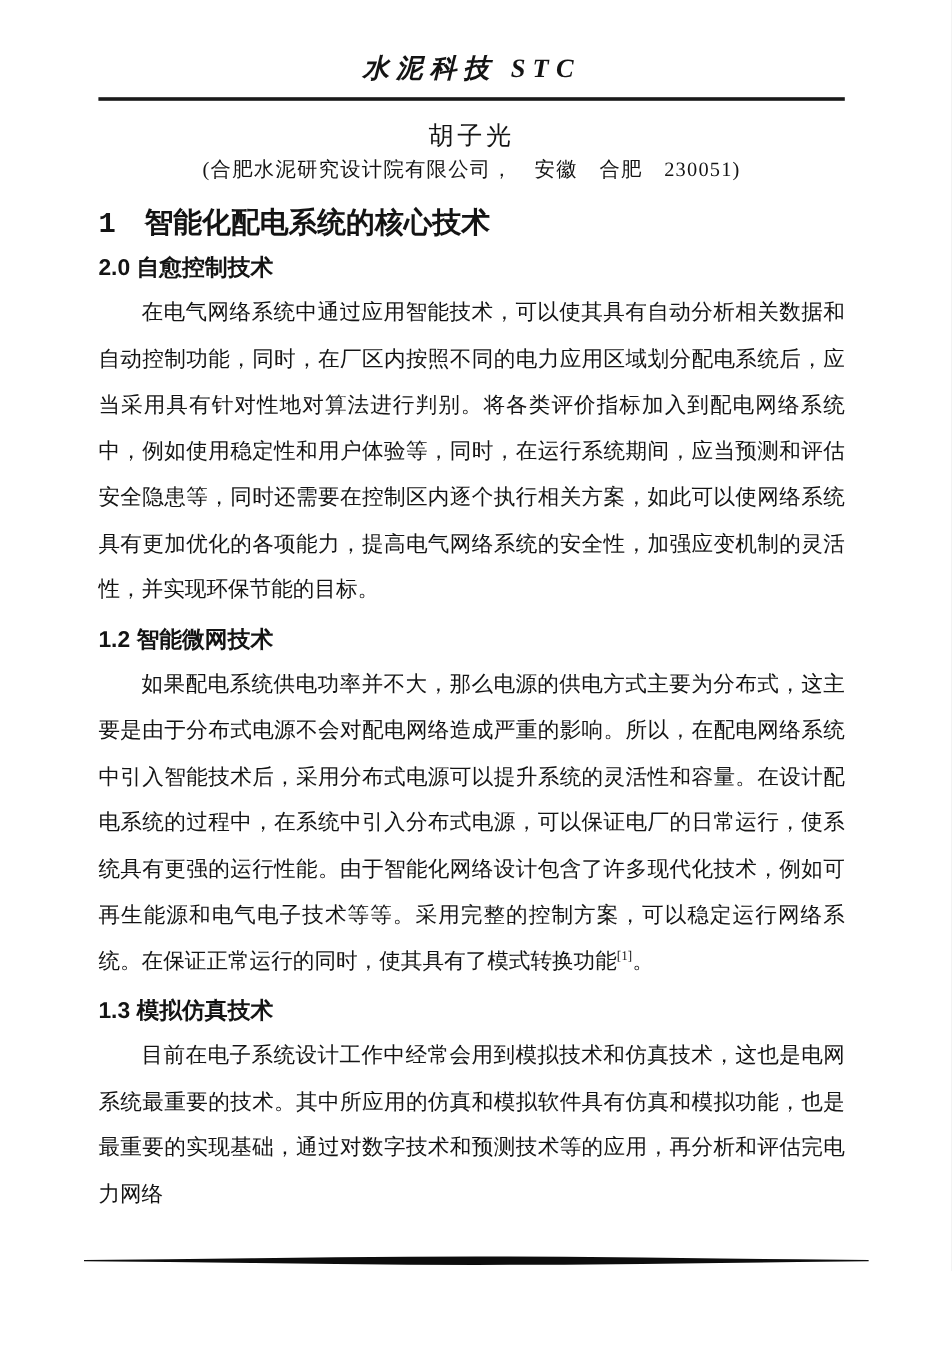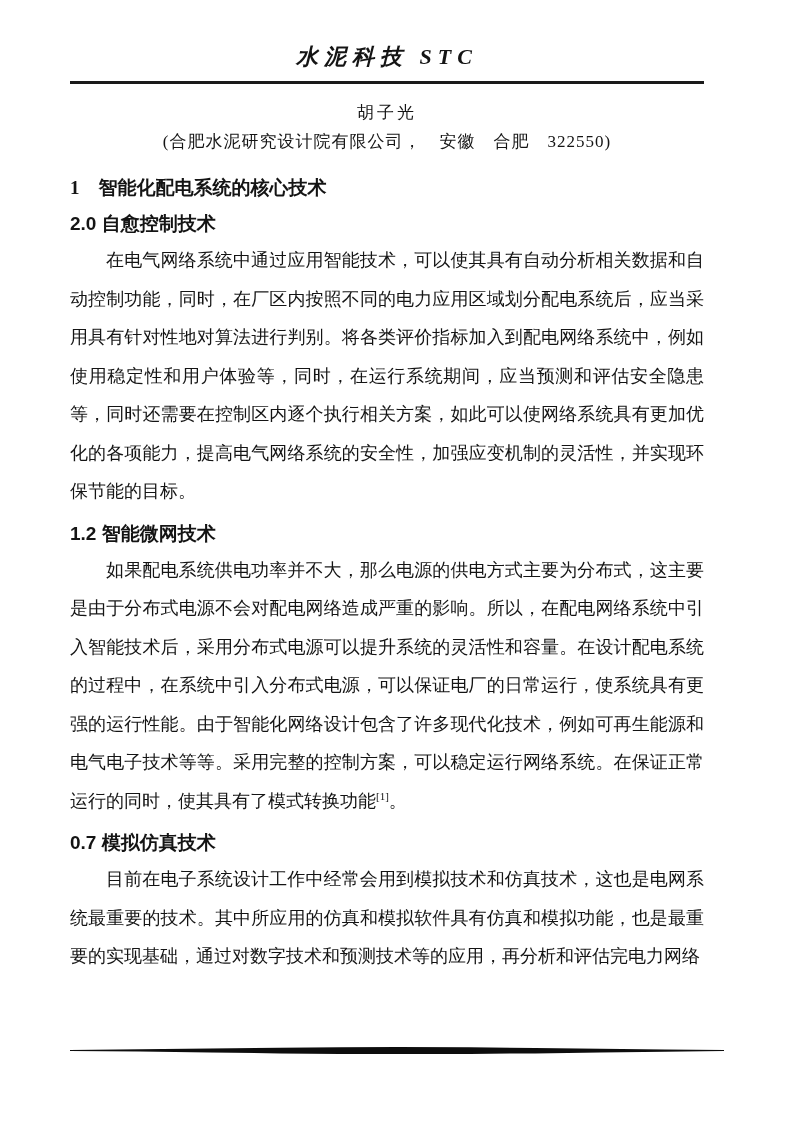--- a/index.html
+++ b/index.html
@@ -12,20 +12,21 @@
     width: 793px;
     height: 1122px;
     margin: 0 auto;
     background: #ffffff;
     overflow: hidden;
     color: #141414;
     font-family: "Liberation Serif", "DejaVu Serif", serif;
   }
   .content {
     padding: 42px 89px 0 70px;
+    margin-left: 12px;
   }
   .journal-head {
     text-align: center;
     font-size: 22px;
     line-height: 30px;
     letter-spacing: 6px;
     font-style: italic;
     font-weight: bold;
   }
   .head-rule {
@@ -38,36 +39,36 @@
     text-align: center;
     font-family: "Liberation Sans", "DejaVu Sans", sans-serif;
     font-weight: bold;
     font-size: 32px;
     line-height: 42px;
     letter-spacing: 3px;
   }
   .author {
     margin-top: 17px;
     text-align: center;
-    font-size: 17px;
+    font-size: 21px;
     line-height: 24px;
     letter-spacing: 3px;
   }
   .affiliation {
     margin-top: 5px;
     text-align: center;
     font-size: 17px;
     line-height: 24px;
     letter-spacing: 1px;
   }
   h2.sec-heading {
     margin: 21px 0 0 0;
-    font-family: Liberation Serif, serif;
+    font-family: Liberation Mono, monospace;
     font-weight: bold;
-    font-size: 19px;
+    font-size: 24px;
     line-height: 26px;
   }
   h3.subsec-heading {
     margin: 10px 0 0 0;
     font-family: "Liberation Sans", "DejaVu Sans", sans-serif;
     font-weight: bold;
     font-size: 19px;
     line-height: 26px;
   }
   p.body-para {
@@ -119,33 +120,33 @@
 <div class="page">
   <div class="content">
 
     <div class="journal-head">水泥科技 STC</div>
 
     <div class="head-rule"></div>
 
 
     <div class="author">胡子光</div>
 
-    <div class="affiliation">(合肥水泥研究设计院有限公司，　安徽　合肥　322550)</div>
+    <div class="affiliation">(合肥水泥研究设计院有限公司，　安徽　合肥　230051)</div>
 
     <h2 class="sec-heading">1　智能化配电系统的核心技术</h2>
 
     <h3 class="subsec-heading">2.0 自愈控制技术</h3>
 
     <p class="body-para">在电气网络系统中通过应用智能技术，可以使其具有自动分析相关数据和自动控制功能，同时，在厂区内按照不同的电力应用区域划分配电系统后，应当采用具有针对性地对算法进行判别。将各类评价指标加入到配电网络系统中，例如使用稳定性和用户体验等，同时，在运行系统期间，应当预测和评估安全隐患等，同时还需要在控制区内逐个执行相关方案，如此可以使网络系统具有更加优化的各项能力，提高电气网络系统的安全性，加强应变机制的灵活性，并实现环保节能的目标。</p>
 
     <h3 class="subsec-heading">1.2 智能微网技术</h3>
 
     <p class="body-para"><span>如果配电系统供电功率并不大，那么电源的供电方式主要为分布式，这主要是由于分布式电源不会对配电网络造成严重的影响。所以，在配电网络系统中引入智能技术后，采用分布式电源可以提升系统的灵活性和容量。在设计配电系统的过程中，在系统中引入分布式电源，可以保证电厂的日常运行，使系统具有更强的运行性能。由于智能化网络设计包含了许多现代化技术，例如可再生能源和电气电子技术等等。采用完整的控制方案，可以稳定运行网络系统。在保证正常运行的同时，使其具有了模式转换功能</span><sup class="ref-marker">[1]</sup><span>。</span></p>
 
-    <h3 class="subsec-heading">0.7 模拟仿真技术</h3>
+    <h3 class="subsec-heading">1.3 模拟仿真技术</h3>
 
     <p class="body-para">目前在电子系统设计工作中经常会用到模拟技术和仿真技术，这也是电网系统最重要的技术。其中所应用的仿真和模拟软件具有仿真和模拟功能，也是最重要的实现基础，通过对数字技术和预测技术等的应用，再分析和评估完电力网络</p>
 
   </div>
 
   <div class="footer">
     <svg class="footer-rule-svg" viewBox="0 0 654 9" preserveAspectRatio="none" aria-hidden="true">
       <path fill="#0d0d0d" d="M0,3.9 L70,3.3 L140,2.6 L210,1.8 L270,1.3 L327,1.0
                L400,1.3 L465,1.9 L530,2.7 L595,3.4 L654,3.9
                L654,5.0 L595,5.7 L530,6.6 L465,7.4 L400,7.9 L327,8.1

